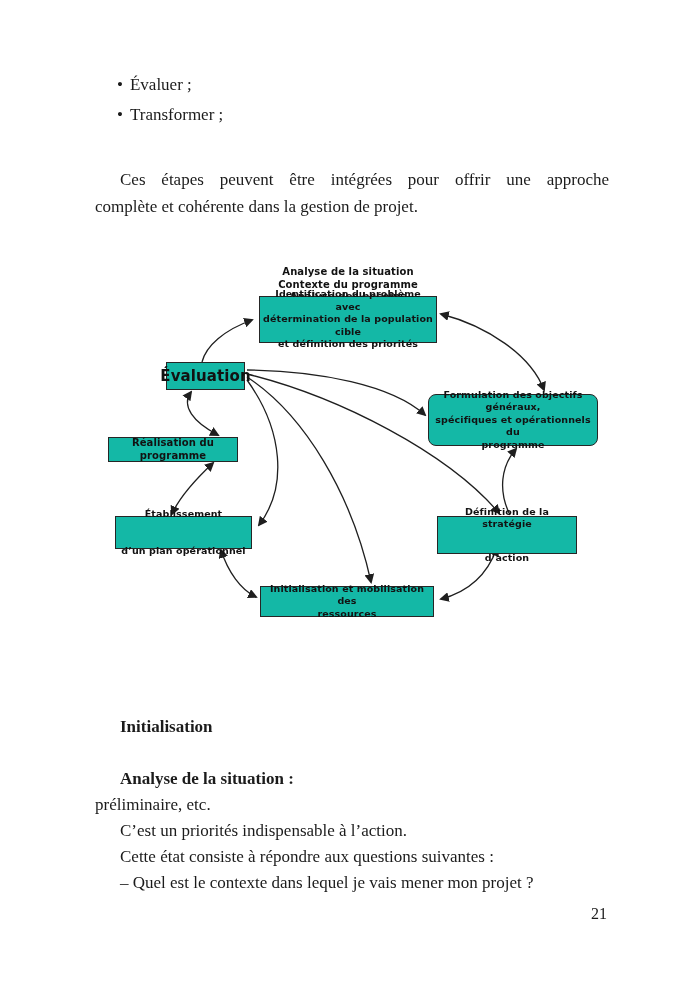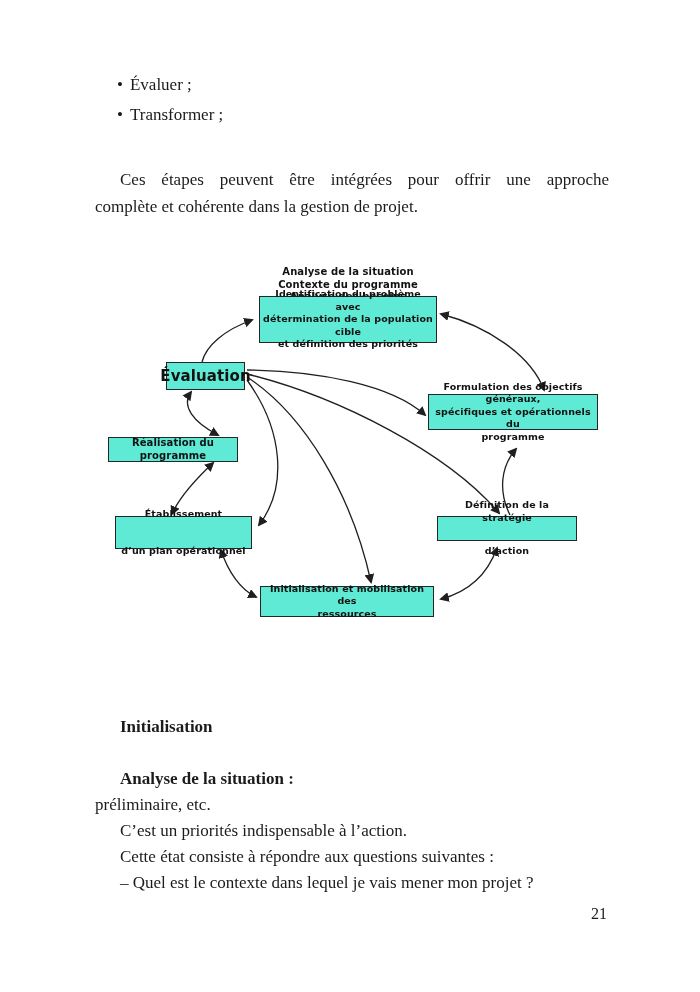--- a/index.html
+++ b/index.html
@@ -24,32 +24,32 @@
   .diagram {
     position:absolute; left:0; top:225px; width:700px; height:400px;
     font-family:"DejaVu Sans", sans-serif; color:#121212;
   }
   .diagram svg { position:absolute; left:0; top:0; }
   .diag-header {
     position:absolute; left:238px; top:5px; width:220px; text-align:center;
     font-size:10px; font-weight:bold; line-height:12.7px; letter-spacing:0.1px;margin-top:36px;
   }
   .dbox {
-    position:absolute; box-sizing:border-box; background:#5eead4;
+    position:absolute; box-sizing:border-box; background:#14b8a6;
     border:1.7px solid #262626;
     display:flex; flex-direction:column; align-items:center; justify-content:center;
     text-align:center; font-weight:bold; font-size:9.5px; line-height:12.6px;
     letter-spacing:0.1px; padding:2px 3px;
   }
   .dbox-identification { left:259px; top:71px;  width:178px; height:47px; }
   .dbox-evaluation     { left:166px; top:137px; width:79px;  height:28px; font-size:15px; }
-  .dbox-formulation    { left:428px; top:169px; width:170px; height:36px; }
+  .dbox-formulation    { left:428px; top:169px; width:170px; height:52px;border-radius:8px; }
   .dbox-realisation    { left:108px; top:212px; width:130px; height:25px; font-size:10px; }
   .dbox-etablissement  { left:115px; top:291px; width:137px; height:33px;gap:24px; }
-  .dbox-definition     { left:437px; top:291px; width:140px; height:25px;gap:21px; }
+  .dbox-definition     { left:437px; top:291px; width:140px; height:38px;gap:21px; }
   .dbox-ressources     { left:260px; top:361px; width:174px; height:31px; }
 </style>
 </head>
 <body>
 
 <div class="page">
 
   <div class="bullets">
     <div>
       <span class="bullet-glyph">•</span><span>Évaluer ;</span>

